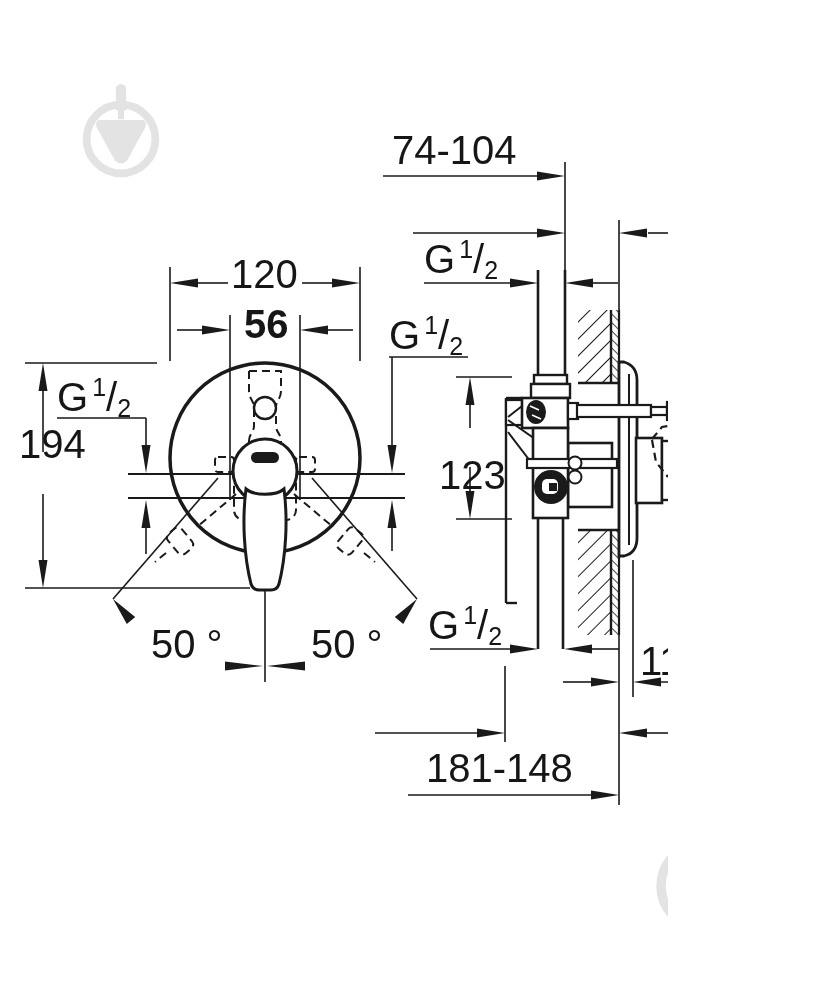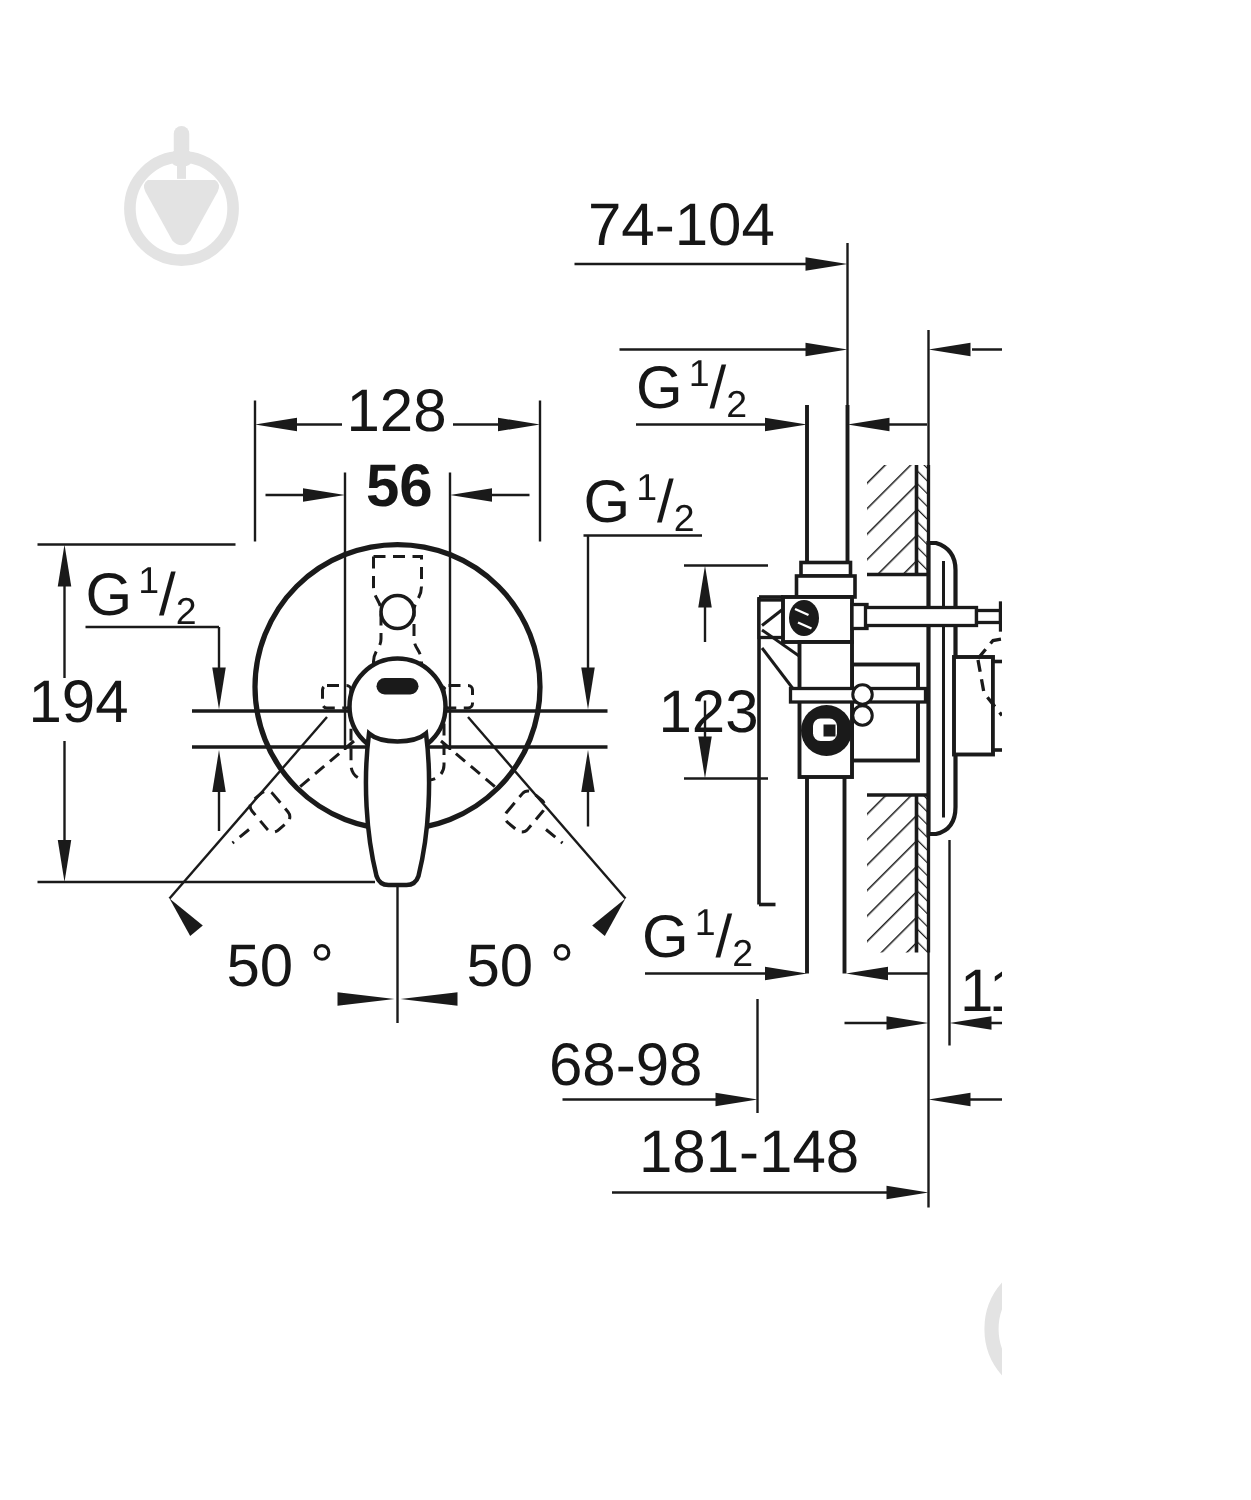--- a/index.html
+++ b/index.html
@@ -272,38 +272,37 @@
     <polygon points="770,795 798,790.5 798,799.5" class="ar"></polygon>
   </g>
 </svg>
 
 <div class="dim-label" style="left:392px;top:130px;">74-104</div>
 
 <div class="dim-label g-label" style="left:424px;top:237px;">
   <span>G</span><sup>1</sup><span class="slash">/</span><sub>2</sub>
 </div>
 
-<div class="dim-label" style="left:231px;top:254px;">128</div>
+<div class="dim-label" style="left:231px;top:254px;">120</div>
 <div class="dim-label" style="left:244px;top:304px;font-weight:bold;">56</div>
 
 <div class="dim-label g-label" style="left:389px;top:313px;">
   <span>G</span><sup>1</sup><span class="slash">/</span><sub>2</sub>
 </div>
 
 <div class="dim-label g-label" style="left:57px;top:375px;">
   <span>G</span><sup>1</sup><span class="slash">/</span><sub>2</sub>
 </div>
 
-<div class="dim-label" style="left:19px;top:448px;">194</div>
+<div class="dim-label" style="left:19px;top:424px;">194</div>
 <div class="dim-label" style="left:439px;top:423px;margin-top:32px;">123</div>
 
 <div class="dim-label" style="left:151px;top:624px;">50 °</div>
 <div class="dim-label" style="left:311px;top:624px;">50 °</div>
 
 <div class="dim-label g-label" style="left:428px;top:603px;">
   <span>G</span><sup>1</sup><span class="slash">/</span><sub>2</sub>
 </div>
 
 <div class="dim-label" style="left:640px;top:641px;">11</div>
-<div class="dim-label" style="left:366px;top:690px;">68-98</div>
 <div class="dim-label" style="left:426px;top:748px;">181-148</div>
 
 </div>
 
 </body></html>

